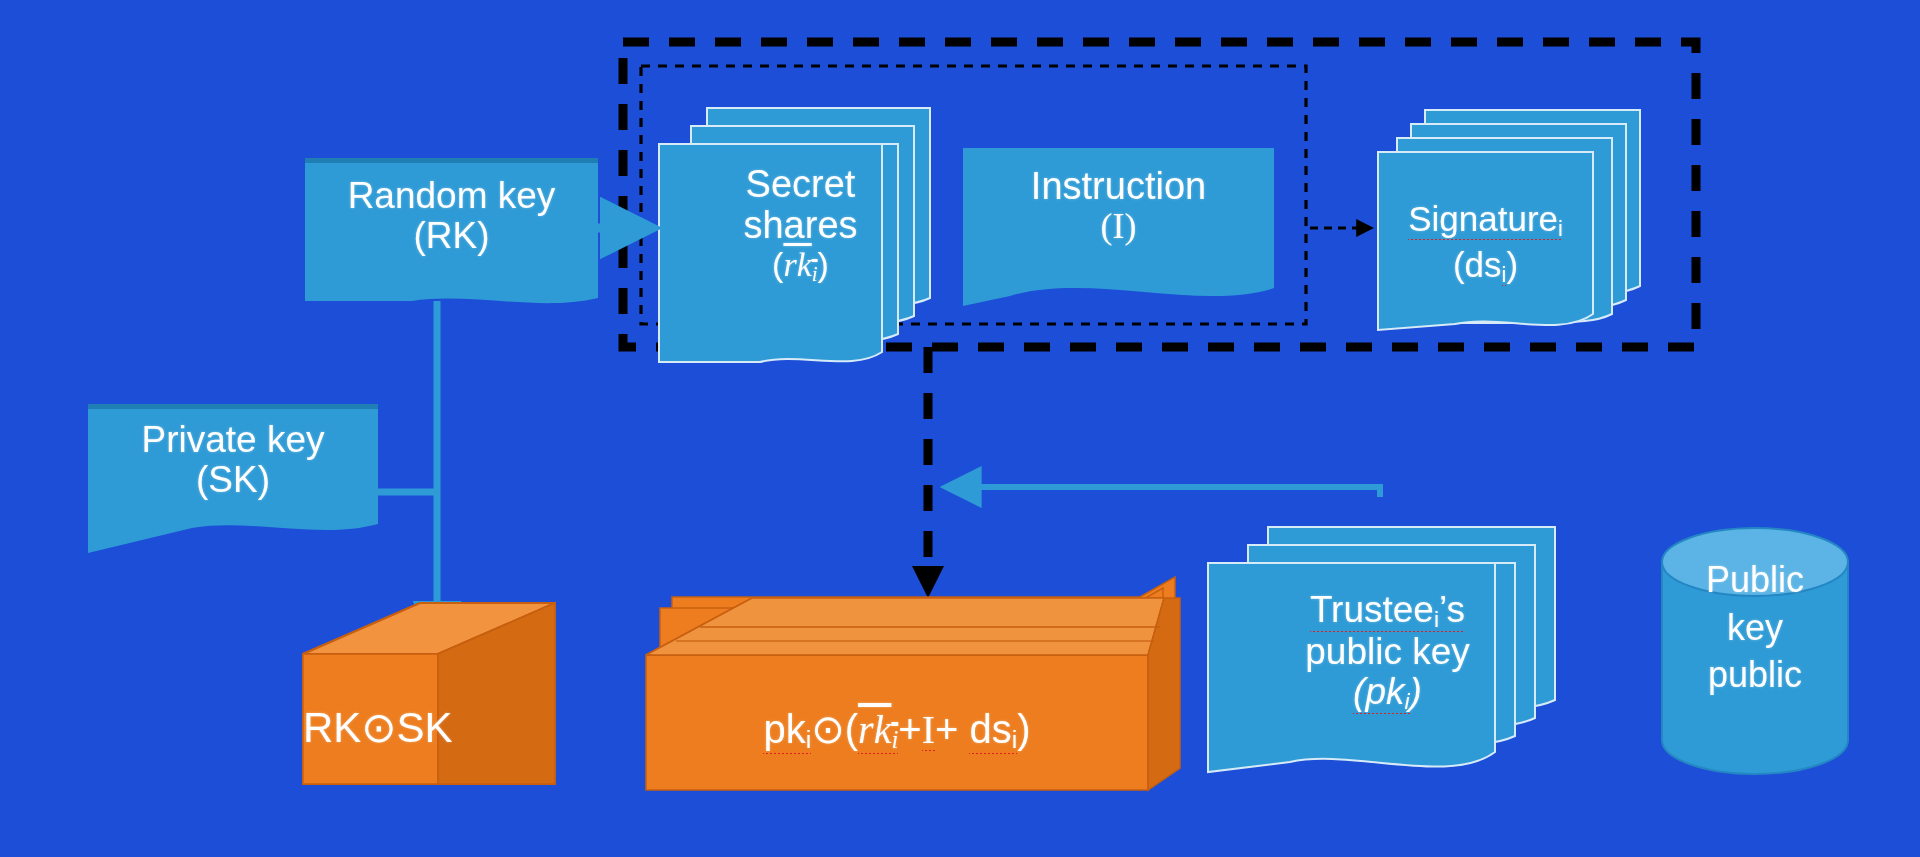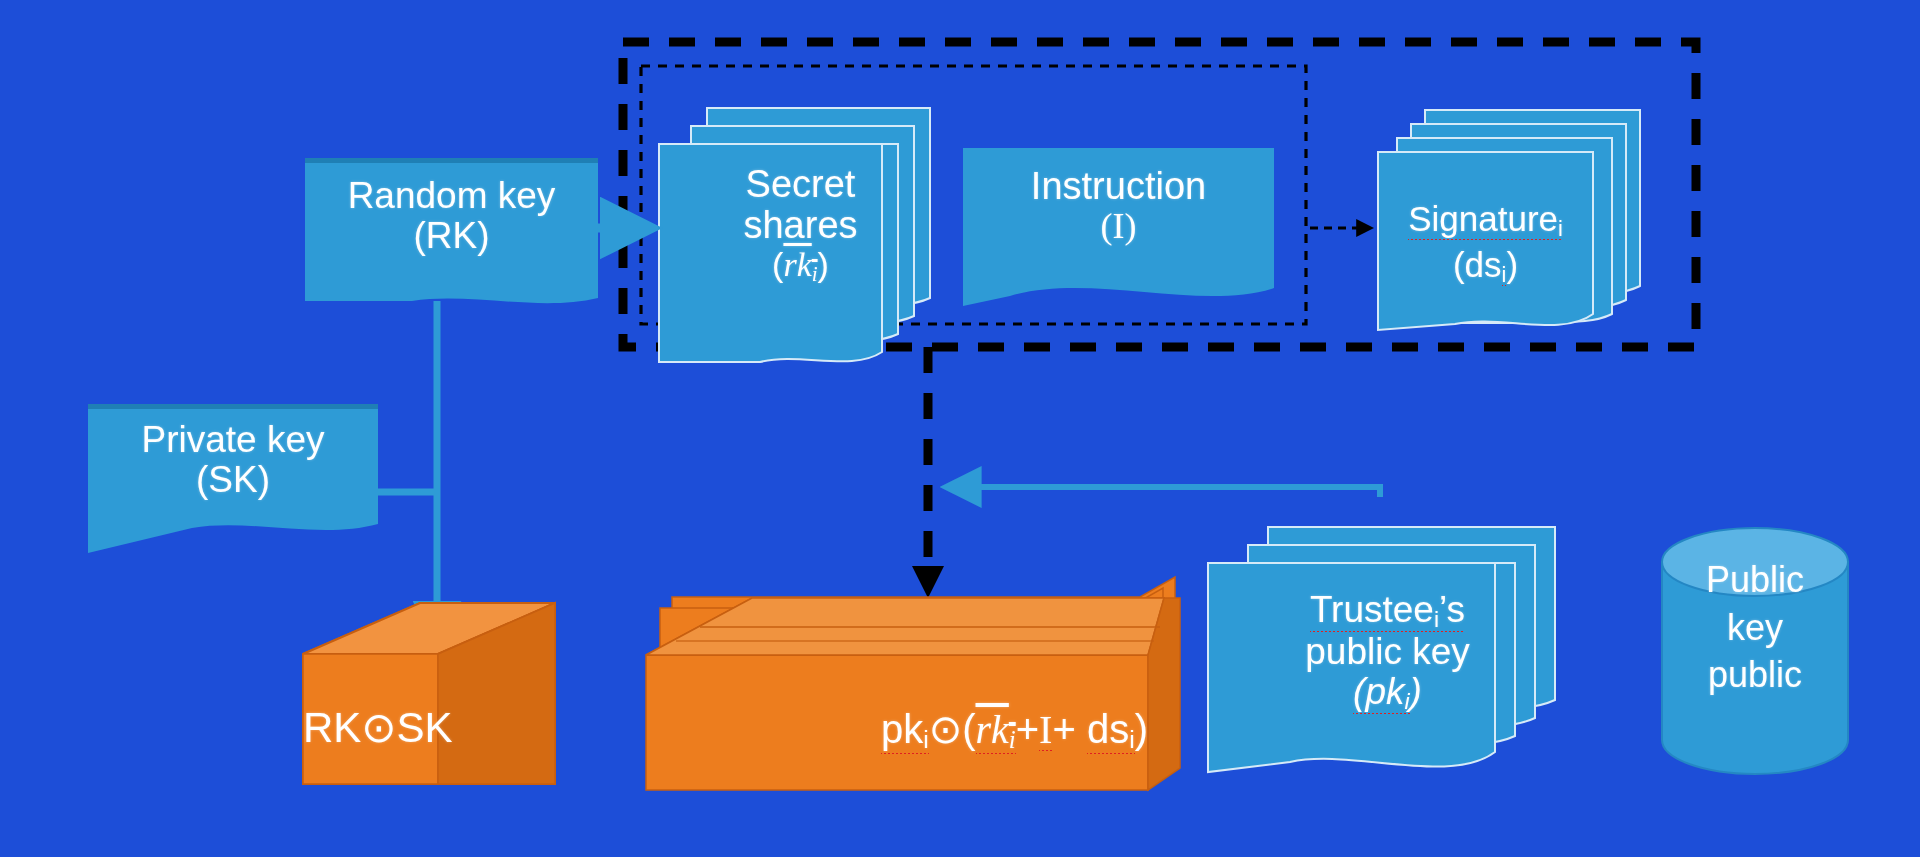--- a/index.html
+++ b/index.html
@@ -171,21 +171,21 @@
 
   <div class="lbl" style="left:88px;top:420px;width:290px;font-size:37px;">
     <span class="ln">Private key</span>
     <span class="ln">(SK)</span>
   </div>
 
   <div class="lbl" style="left:303px;top:705px;width:135px;font-size:42px;">
     <span class="ln">RK⊙SK</span>
   </div>
 
-  <div class="lbl" style="left:646px;top:708px;width:502px;font-size:40px;text-align:right;">
+  <div class="lbl" style="left:646px;top:708px;width:502px;font-size:40px;">
     <span class="ln">
       <span class="sp"><span>pk</span><sub>i</sub></span><span>⊙(</span><span class="mi ovl sp"><span>rk</span><sub class="mi">i</sub></span><span>+</span><span class="mr sp">I</span><span>+ </span><span class="sp"><span>ds</span><sub>i</sub></span><span>)</span>
     </span>
   </div>
 
   <div class="lbl" style="left:1244px;top:590px;width:287px;font-size:37px;">
     <span class="ln">
       <span class="sp"><span>Trustee</span><sub>i</sub><span>’s</span></span>
     </span>
     <span class="ln" style="margin-top:0;">public key</span>

